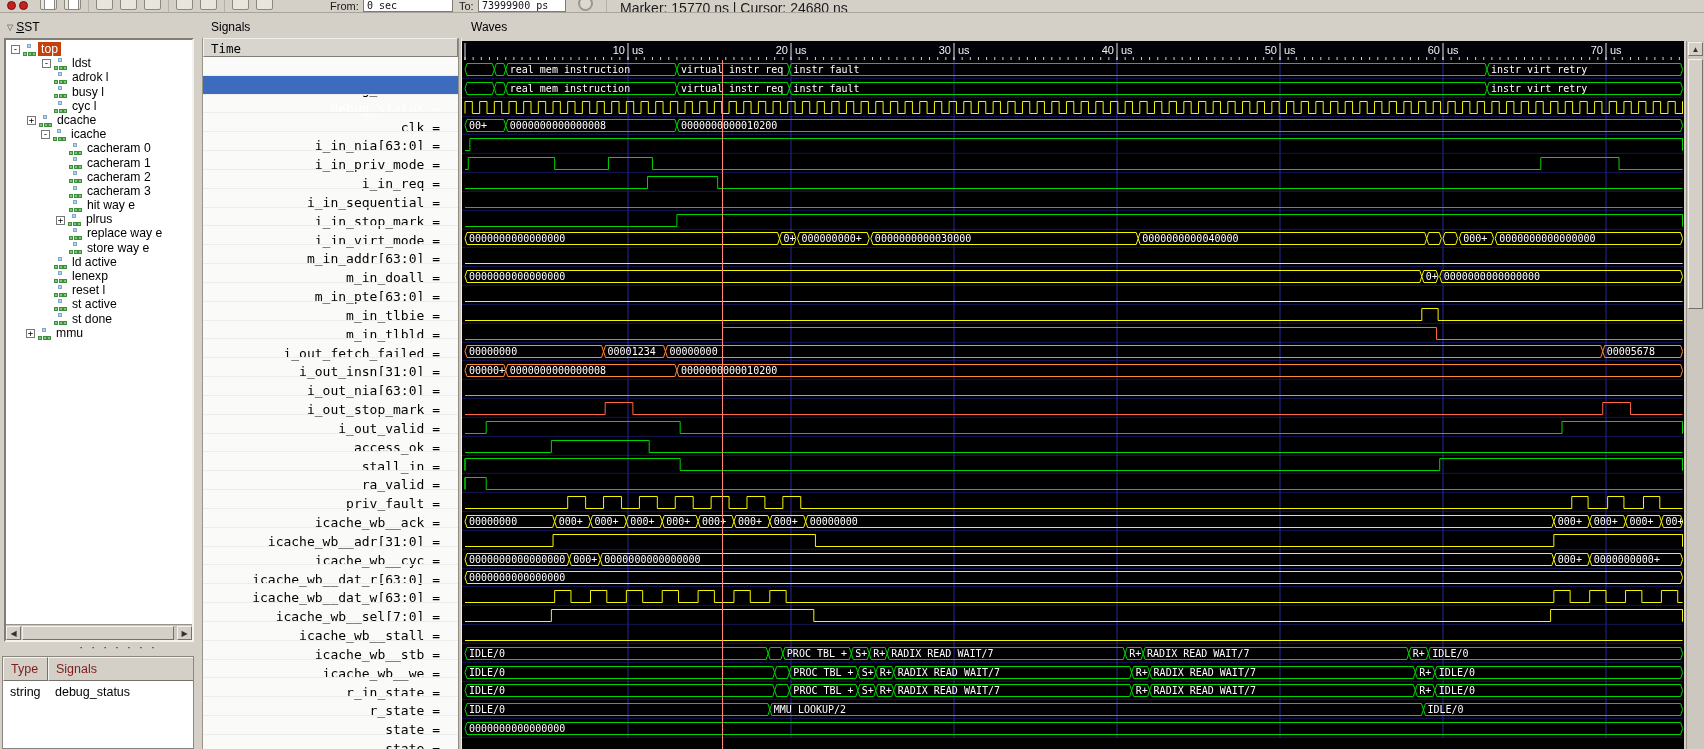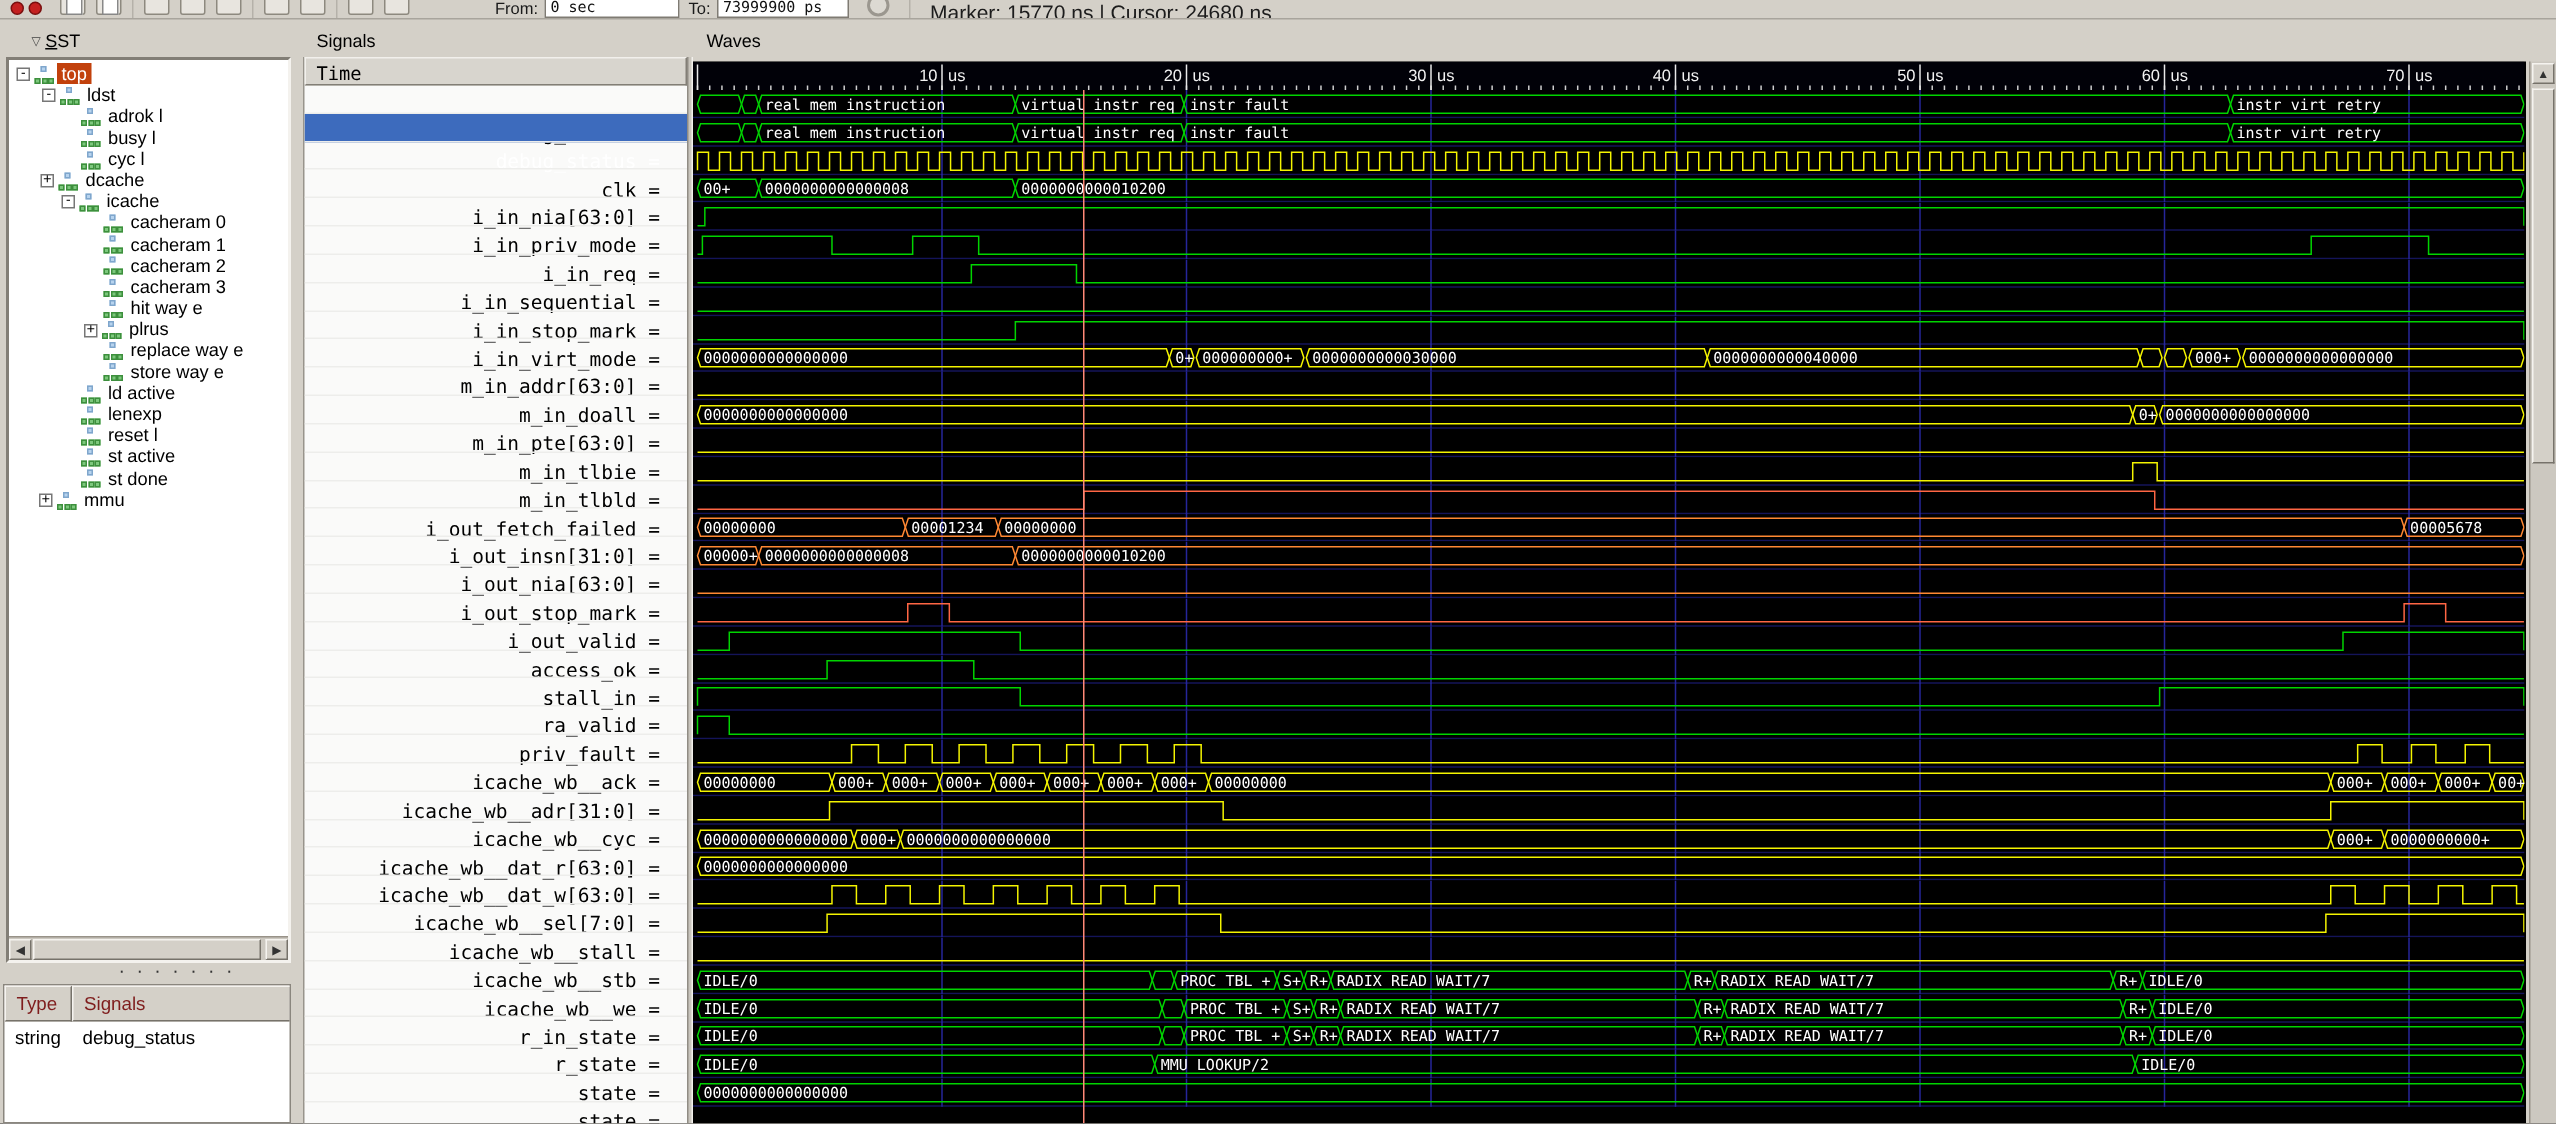--- a/index.html
+++ b/index.html
@@ -94,25 +94,25 @@
     <div class="tb-icon" style="left:256px"></div>
     <span class="tb-label" style="left:330px">From:</span>
     <div class="tb-field" style="left:363px; width:90px">0 sec</div>
     <span class="tb-label" style="left:459px">To:</span>
     <div class="tb-field" style="left:478px; width:88px">73999900 ps</div>
     <div class="tb-round" style="left:578px"></div>
     <div class="tb-sep" style="left:606px"></div>
     <span id="marker-readout" style="left:620px">Marker: 15770 ns  |  Cursor: 24680 ns</span>
   </div>
 
-  <span class="frame-label" style="left:18px; top:20px"><span class="tri">▽</span><span class="mn">S</span><span>ST</span></span>
+  <span class="frame-label" style="left:4px; top:20px"><span class="tri">▽</span><span class="mn">S</span><span>ST</span></span>
   <div id="sst-box">
     <div id="sst-tree">
         <div class="tnode sel" style="padding-left: 5px;"><span class="expander">-</span><span class="comp-ico"><i></i><b></b><b></b><b></b></span><span class="lbl">top</span></div>
-        <div class="tnode" style="padding-left: 22px;"><span class="expander">-</span><span class="comp-ico"><i></i><b></b><b></b><b></b></span><span class="lbl">ldst</span></div>
+        <div class="tnode" style="padding-left: 36px;"><span class="expander">-</span><span class="comp-ico"><i></i><b></b><b></b><b></b></span><span class="lbl">ldst</span></div>
         <div class="tnode" style="padding-left: 35px;"><span style="display:inline-block;width:13px"></span><span class="comp-ico"><i></i><b></b><b></b><b></b></span><span class="lbl">adrok l</span></div>
         <div class="tnode" style="padding-left: 35px;"><span style="display:inline-block;width:13px"></span><span class="comp-ico"><i></i><b></b><b></b><b></b></span><span class="lbl">busy l</span></div>
         <div class="tnode" style="padding-left: 35px;"><span style="display:inline-block;width:13px"></span><span class="comp-ico"><i></i><b></b><b></b><b></b></span><span class="lbl">cyc l</span></div>
         <div class="tnode" style="padding-left: 21px;"><span class="expander">+</span><span class="comp-ico"><i></i><b></b><b></b><b></b></span><span class="lbl">dcache</span></div>
         <div class="tnode" style="padding-left: 35px;"><span class="expander">-</span><span class="comp-ico"><i></i><b></b><b></b><b></b></span><span class="lbl">icache</span></div>
         <div class="tnode" style="padding-left: 50px;"><span style="display:inline-block;width:13px"></span><span class="comp-ico"><i></i><b></b><b></b><b></b></span><span class="lbl">cacheram 0</span></div>
         <div class="tnode" style="padding-left: 50px;"><span style="display:inline-block;width:13px"></span><span class="comp-ico"><i></i><b></b><b></b><b></b></span><span class="lbl">cacheram 1</span></div>
         <div class="tnode" style="padding-left: 50px;"><span style="display:inline-block;width:13px"></span><span class="comp-ico"><i></i><b></b><b></b><b></b></span><span class="lbl">cacheram 2</span></div>
         <div class="tnode" style="padding-left: 50px;"><span style="display:inline-block;width:13px"></span><span class="comp-ico"><i></i><b></b><b></b><b></b></span><span class="lbl">cacheram 3</span></div>
         <div class="tnode" style="padding-left: 50px;"><span style="display:inline-block;width:13px"></span><span class="comp-ico"><i></i><b></b><b></b><b></b></span><span class="lbl">hit way e</span></div>

